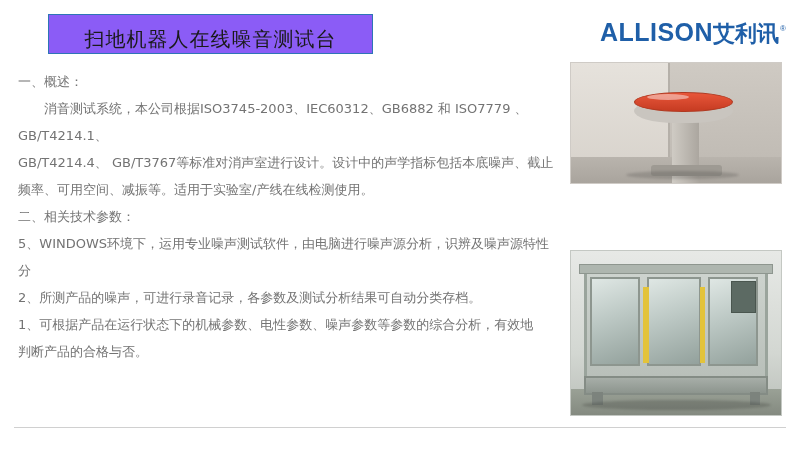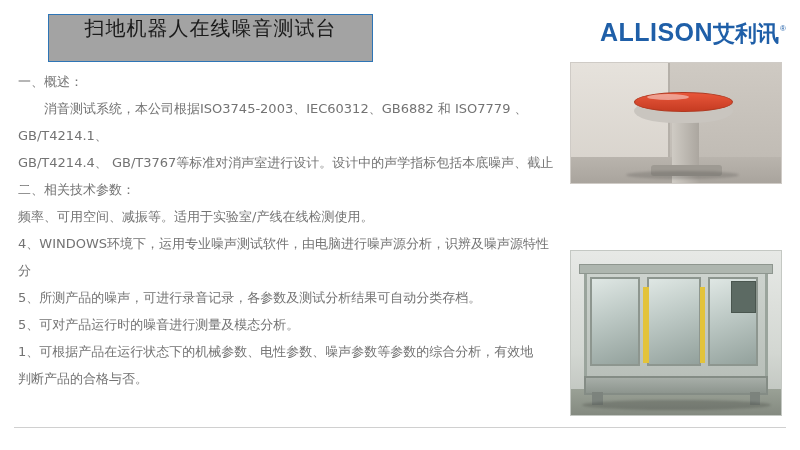--- a/index.html
+++ b/index.html
@@ -20,25 +20,25 @@
     height: 450px;
     background: #ffffff;
   }
 
   
   .title-box {
     position: absolute;
     left: 48px;
     top: 14px;
     width: 325px;
-    height: 48px;
+    height: 40px;
     border: 1px solid #2e75b6;
-    background: #a3a3a3;
+    background: #8b5cf6;
     display: flex;
-    align-items: flex-start;
+    align-items: flex-end;
     justify-content: center;
     box-sizing: border-box;
   }
   .title-text {
     font-family: "DejaVu Sans", sans-serif;
     font-size: 20px;
     color: #1a1a1a;
     letter-spacing: 1px;
     font-weight: 500;
   }
@@ -284,25 +284,24 @@
   <div class="brand">
     <span class="brand-en">ALLISON</span>
     <span class="brand-cn">艾利讯</span>
     <span class="brand-r">®</span>
   </div>
 
   <div class="body-col">
     <p class="para">一、概述：</p>
     <p class="para indent">消音测试系统，本公司根据ISO3745-2003、IEC60312、GB6882 和 ISO7779 、GB/T4214.1、</p>
     <p class="para">GB/T4214.4、 GB/T3767等标准对消声室进行设计。设计中的声学指标包括本底噪声、截止</p>
+    <p class="para">频率、可用空间、减振等。适用于实验室/产线在线检测使用。</p>
     <p class="para">二、相关技术参数：</p>
-    <p class="para">频率、可用空间、减振等。适用于实验室/产线在线检测使用。</p>
-    <p class="para">4、WINDOWS环境下，运用专业噪声测试软件，由电脑进行噪声源分析，识辨及噪声源特性分</p>
-    <p class="para">5、所测产品的噪声，可进行录音记录，各参数及测试分析结果可自动分类存档。</p>
-    <p class="para">5、可对产品运行时的噪音进行测量及模态分析。</p>
+    <p class="para">5、WINDOWS环境下，运用专业噪声测试软件，由电脑进行噪声源分析，识辨及噪声源特性分</p>
+    <p class="para">2、所测产品的噪声，可进行录音记录，各参数及测试分析结果可自动分类存档。</p>
     <p class="para">1、可根据产品在运行状态下的机械参数、电性参数、噪声参数等参数的综合分析，有效地</p>
     <p class="para">判断产品的合格与否。</p>
 
   </div>
 
   <div class="photo photo-top">
     <div class="tp-wall-left"></div>
     <div class="tp-wall-right"></div>
     <div class="tp-wall-seam"></div>
     <div class="tp-floor"></div>

